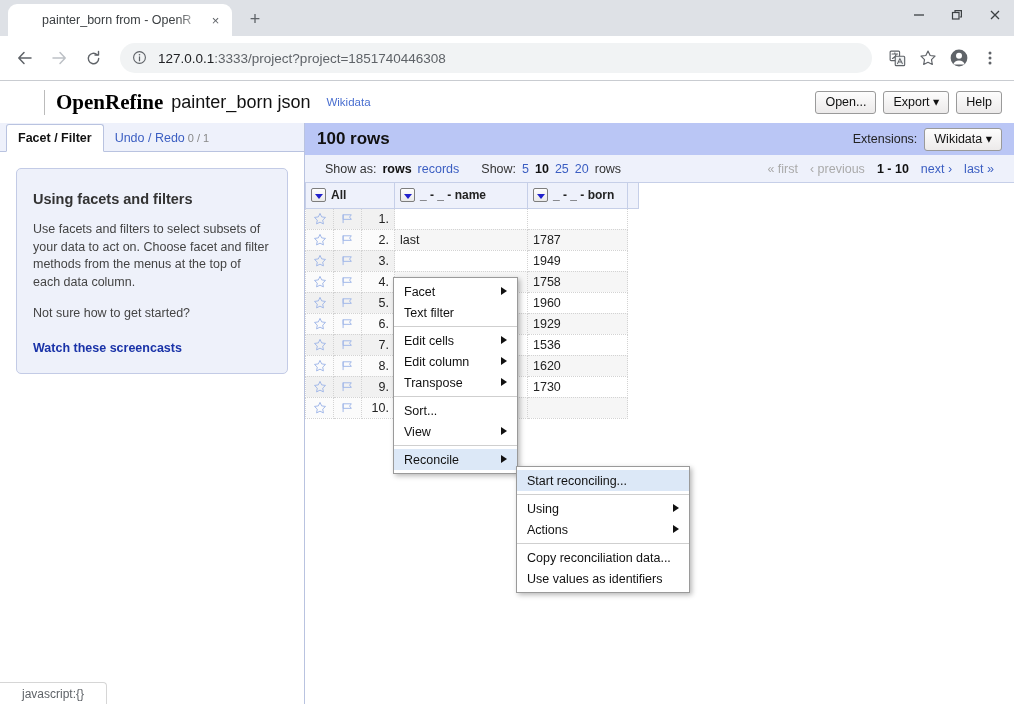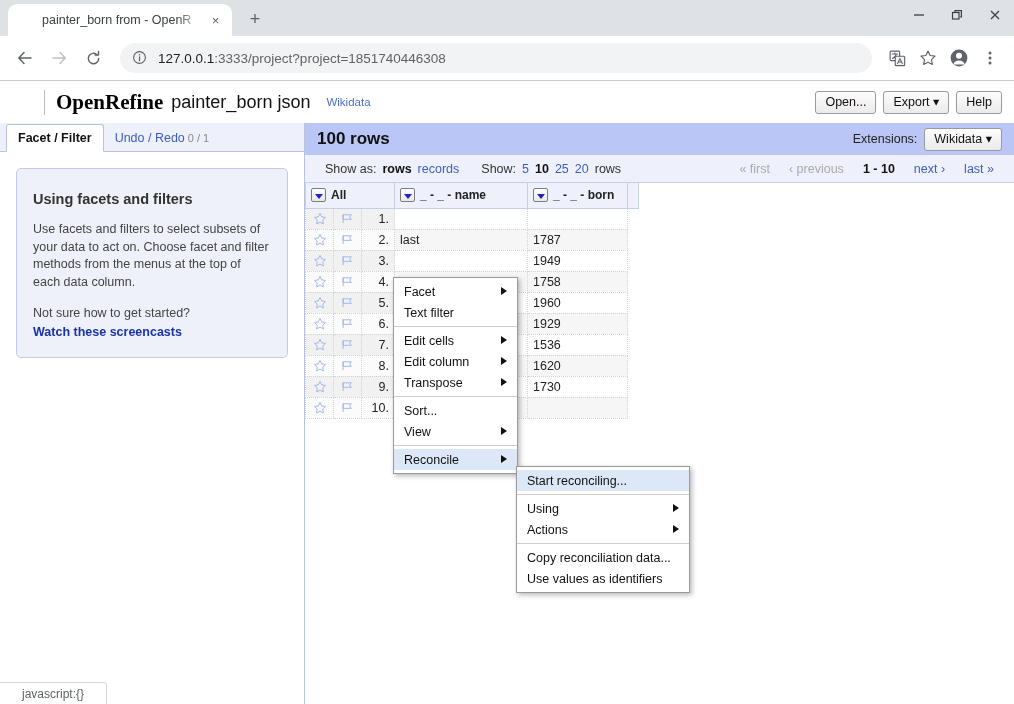--- a/index.html
+++ b/index.html
@@ -95,21 +95,21 @@
   .rowbar { height:32px; background:#bac6f5; display:flex; align-items:center; padding:0 12px; }
   .rowcount { font-size:17px; font-weight:bold; color:#111; }
   .ext { margin-left:auto; display:flex; align-items:center; gap:7px; font-size:12.5px; color:#222; }
 
   .viewbar { height:28px; background:#eef1fb; border-bottom:1px solid #c6cfe8;
              display:flex; align-items:center; padding:0 20px; font-size:12.5px; color:#333; }
   .viewbar .lbl { color:#333; }
   .viewbar b { color:#111; }
   .lnk { color:#3b5ec2; }
   .grp { margin-right:22px; display:flex; align-items:center; gap:6px; }
-  .pager { margin-left:auto; display:flex; align-items:center; gap:19px; }
+  .pager { margin-left:auto; display:flex; align-items:center; gap:12px; }
   .pager .off { color:#aaa; }
   .pager .cur { font-weight:bold; color:#111; }
 
   
   .grid-wrap { flex:1 1 auto; overflow:hidden; background:#fff; position:relative; }
   table.grid { border-collapse:collapse; table-layout:fixed; }
   table.grid th { background:#eef1fb; border:1px solid #c6cfe8; border-top:none;
                   height:25px; padding:0 5px; font-size:12px; text-align:left; font-weight:bold; }
   table.grid td { border:1px dotted #d3d3d3; border-top:none; height:21px; padding:0 5px;
                   font-size:12.5px; color:#222; vertical-align:middle; }
@@ -265,21 +265,21 @@
         <div class="tabs">
           <div class="stab active">Facet / Filter</div>
           <div class="stab inactive">
             <span>Undo / Redo</span><span class="cnt">0 / 1</span>
           </div>
         </div>
         <div class="help-card">
           <span class="help-gem"><span class="g"></span></span>
           <div class="help-title">Using facets and filters</div>
           <p class="help-p">Use facets and filters to select subsets of your data to act on. Choose facet and filter methods from the menus at the top of each data column.</p>
-          <p class="help-p" style="margin-bottom:2px">Not sure how to get started?</p>
+          <p class="help-p" style="margin-bottom:18px">Not sure how to get started?</p>
           <a class="help-link">Watch these screencasts</a>
         </div>
       </div>
 
       <div class="main">
 
         <div class="rowbar">
           <span class="rowcount">100 rows</span>
           <span class="ext">
             <span>Extensions:</span>

